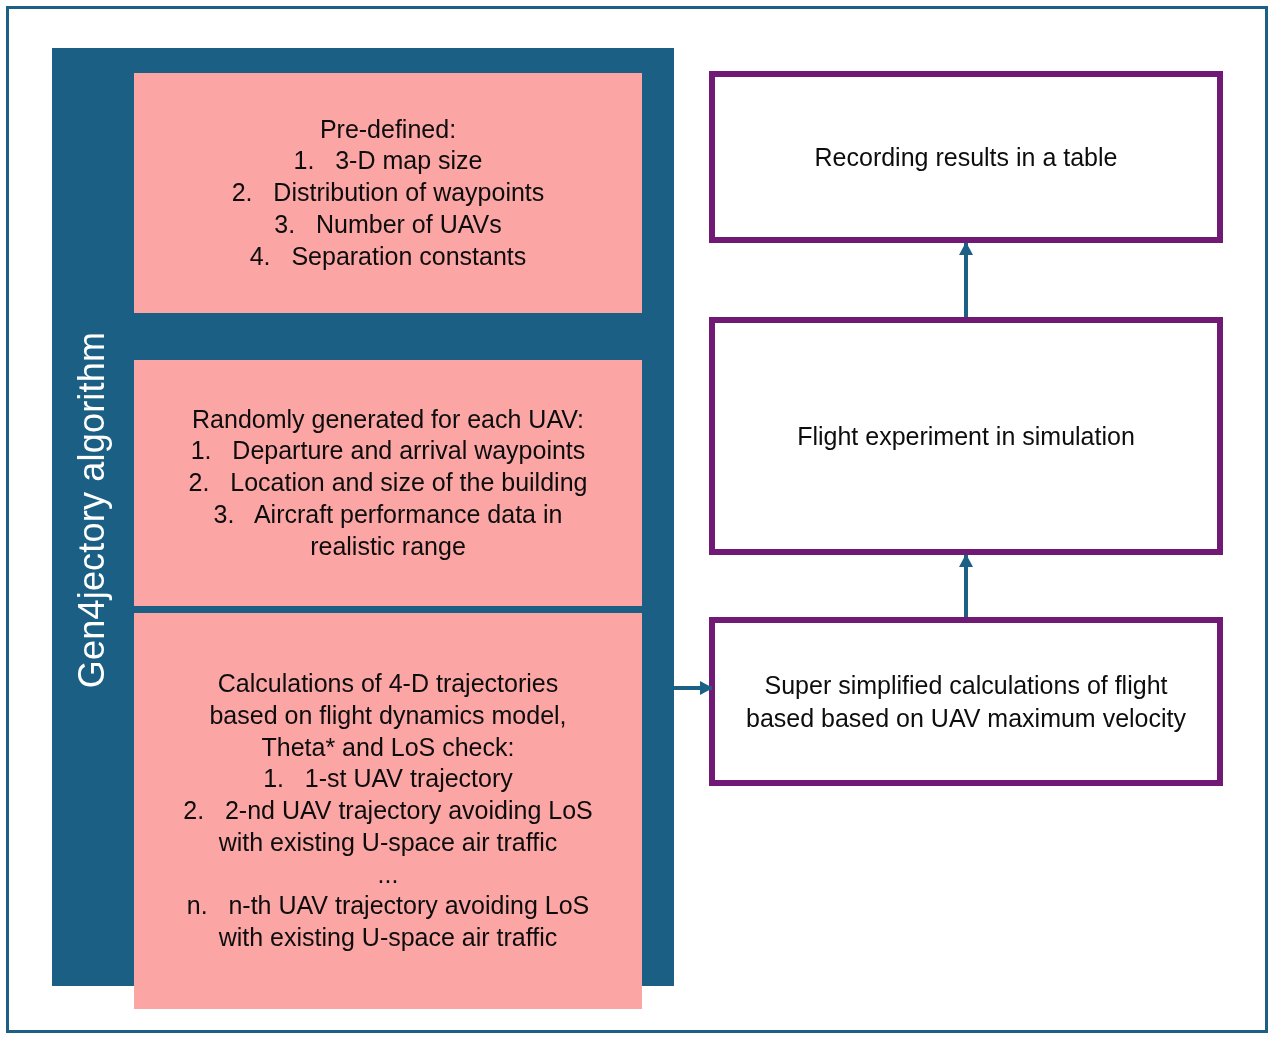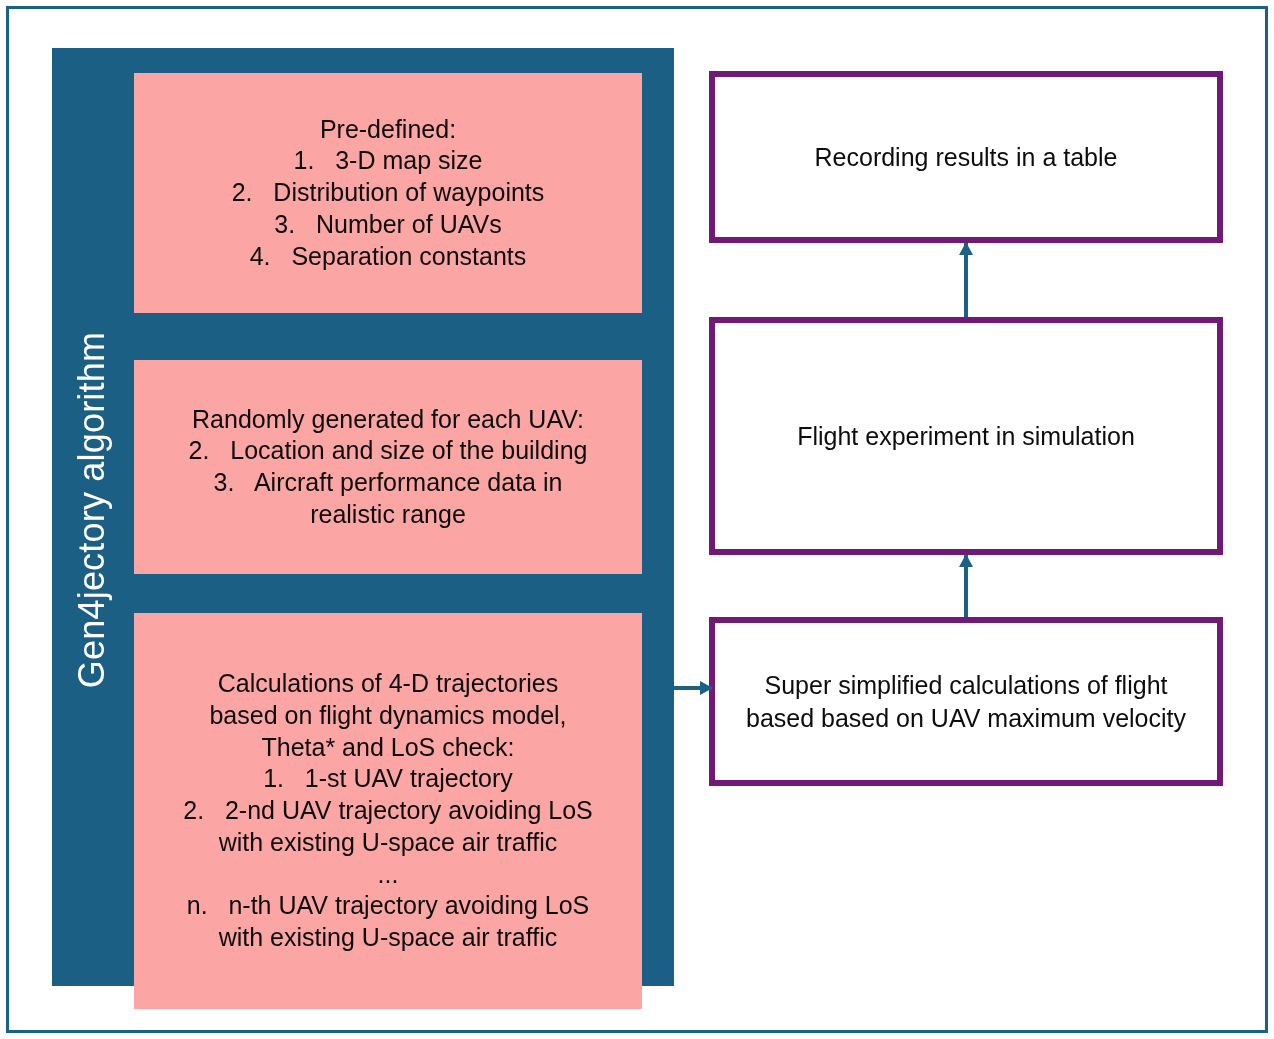--- a/index.html
+++ b/index.html
@@ -67,21 +67,21 @@
     flex-direction: column;
     align-items: center;
     justify-content: center;
     color: #0d0d0d;
     font-size: 25px;
     line-height: 1.27;
     text-align: center;
     padding: 6px 10px;
   }
   #box-predefined  { left: 134px; top: 73px;  width: 508px; height: 240px; }
-  #box-random      { left: 134px; top: 360px; width: 508px; height: 214px; }
+  #box-random      { left: 134px; top: 360px; width: 508px; height: 246px; }
   #box-calc        { left: 134px; top: 613px; width: 508px; height: 396px; }
 
   .line { white-space: pre; }
 
   
   .outline-box {
     position: absolute;
     background: #ffffff;
     border: 6px solid #701a75;
     box-sizing: border-box;
@@ -164,20 +164,21 @@
   <div class="inner-box" id="box-predefined">
     <div class="line">Pre-defined:</div>
     <div class="line">1.   3-D map size</div>
     <div class="line">2.   Distribution of waypoints</div>
     <div class="line">3.   Number of UAVs</div>
     <div class="line">4.   Separation constants</div>
   </div>
 
   <div class="inner-box" id="box-random">
     <div class="line">Randomly generated for each UAV:</div>
+    <div class="line">1.   Departure and arrival waypoints</div>
     <div class="line">2.   Location and size of the building</div>
     <div class="line">3.   Aircraft performance data in</div>
     <div class="line">realistic range</div>
   </div>
 
   <div class="inner-box" id="box-calc">
     <div class="line">Calculations of 4-D trajectories</div>
     <div class="line">based on flight dynamics model,</div>
     <div class="line">Theta* and LoS check:</div>
     <div class="line">1.   1-st UAV trajectory</div>

